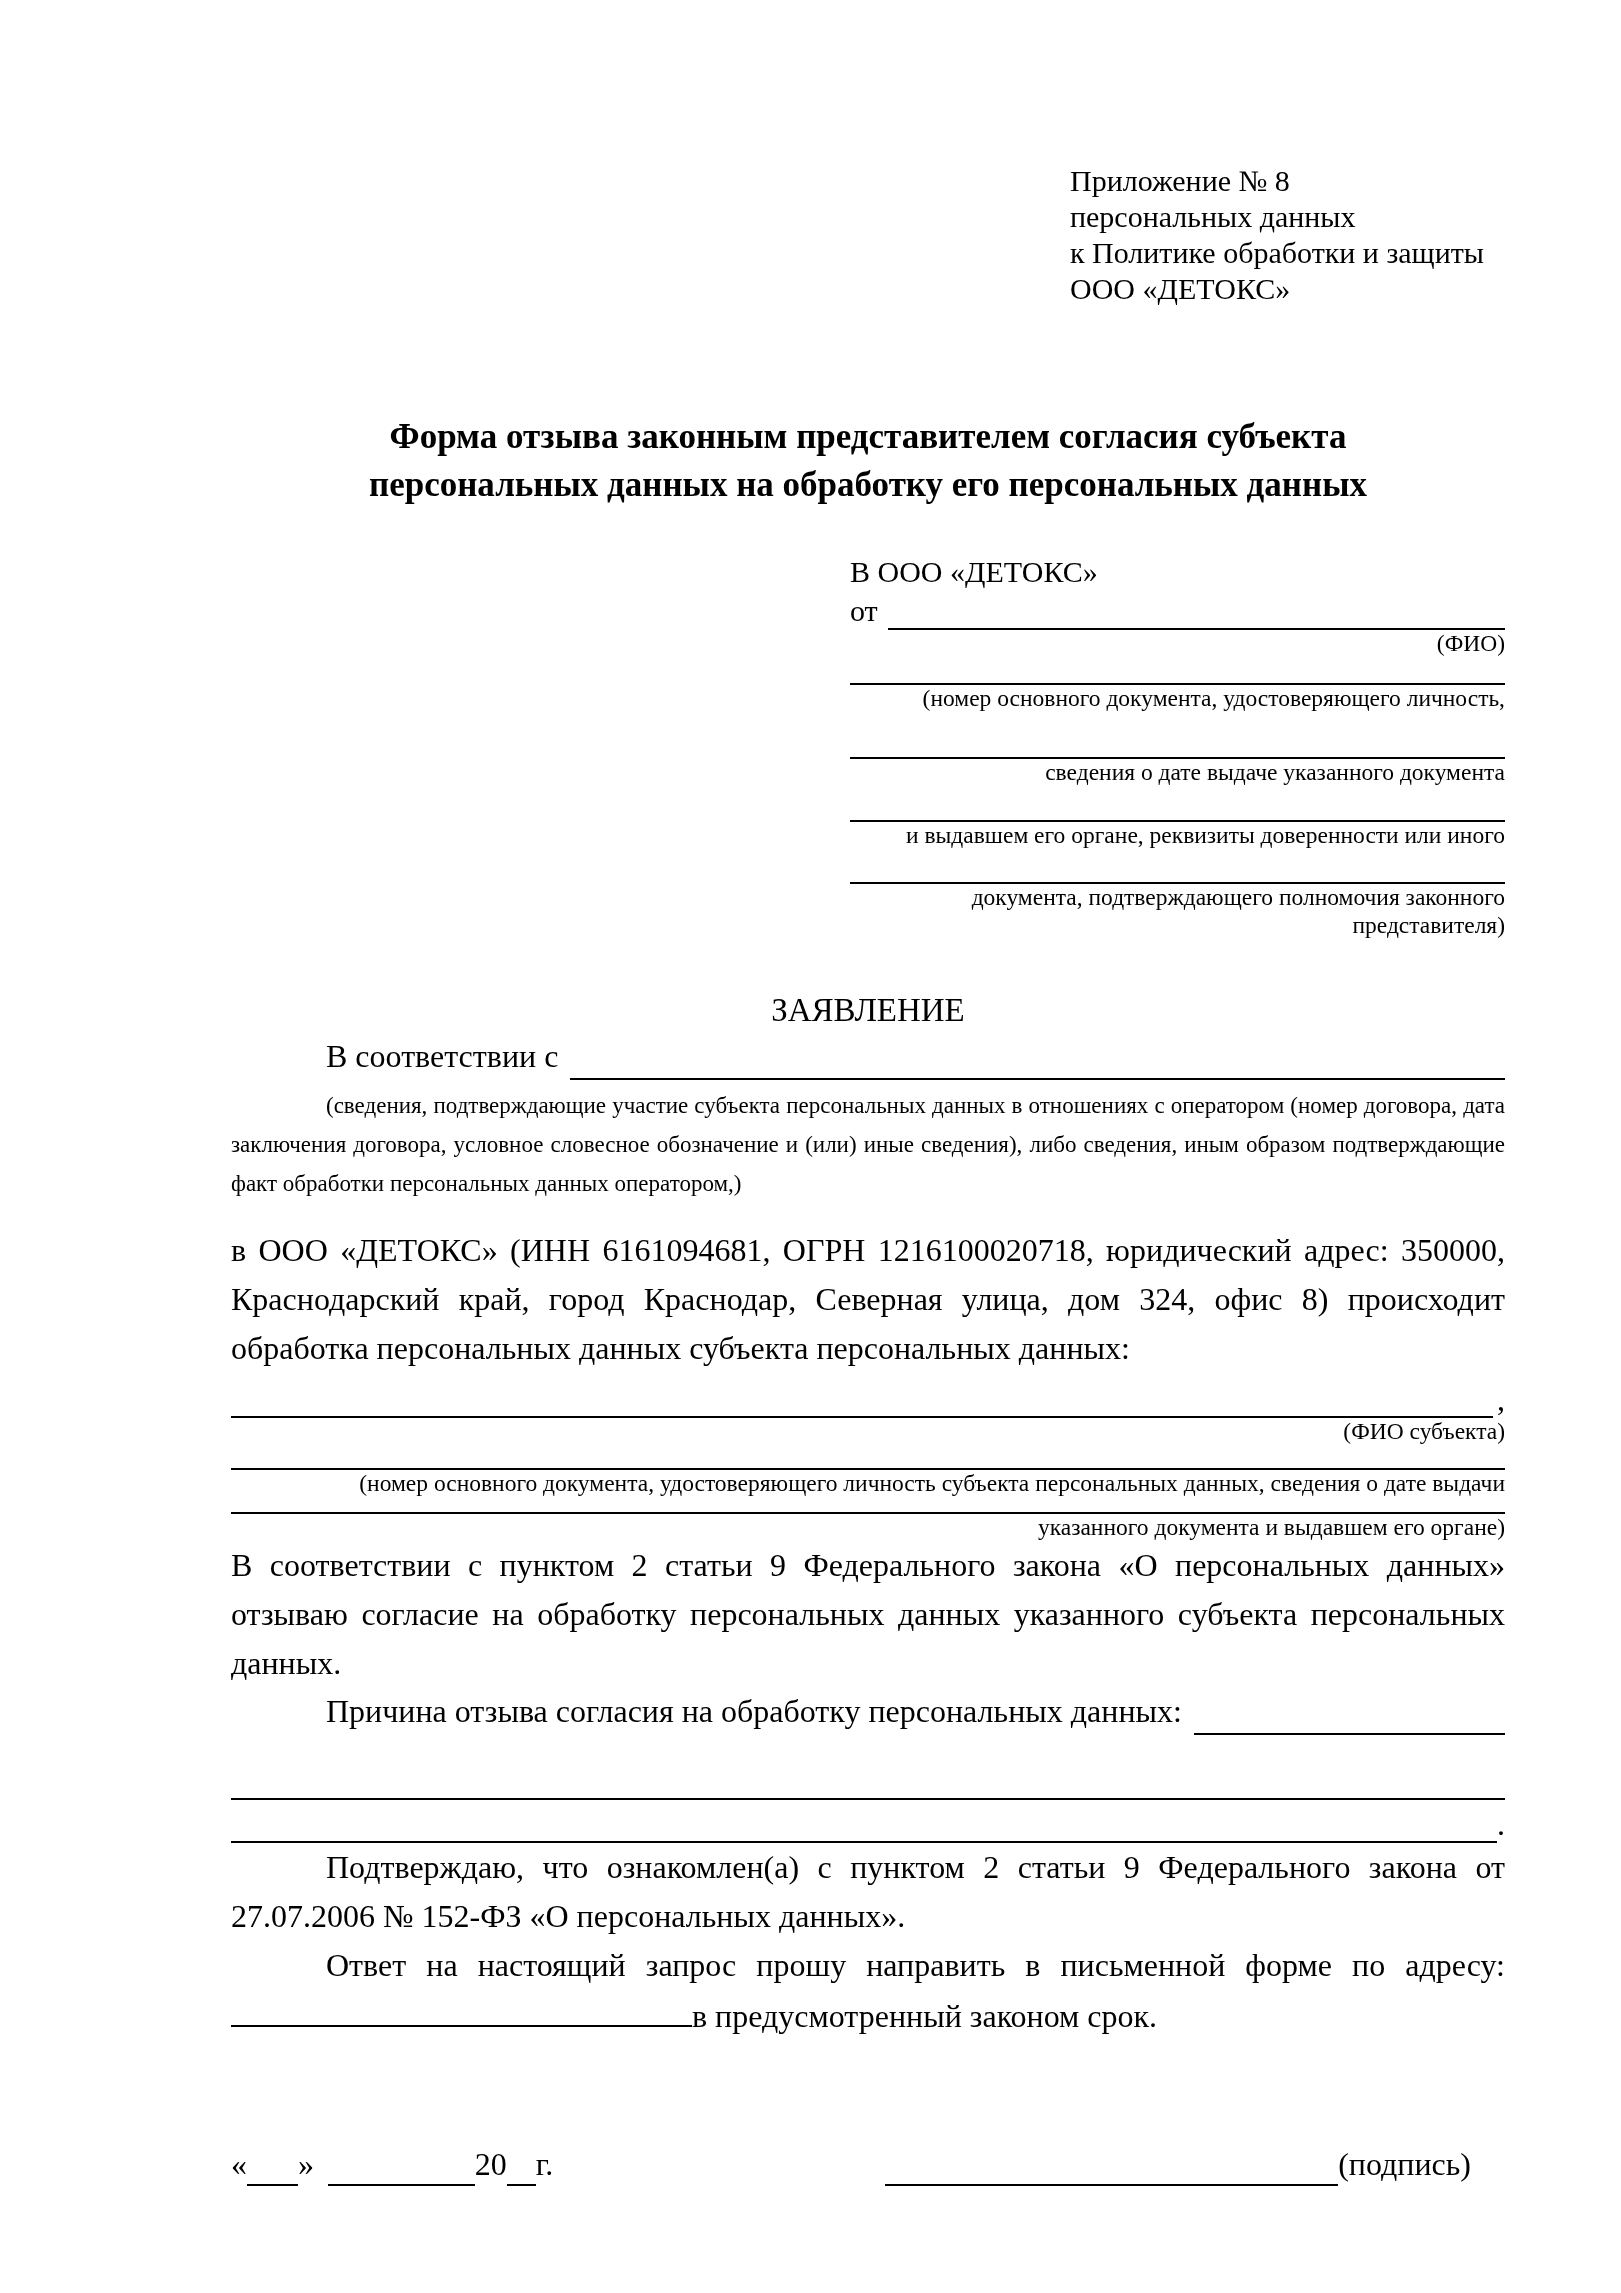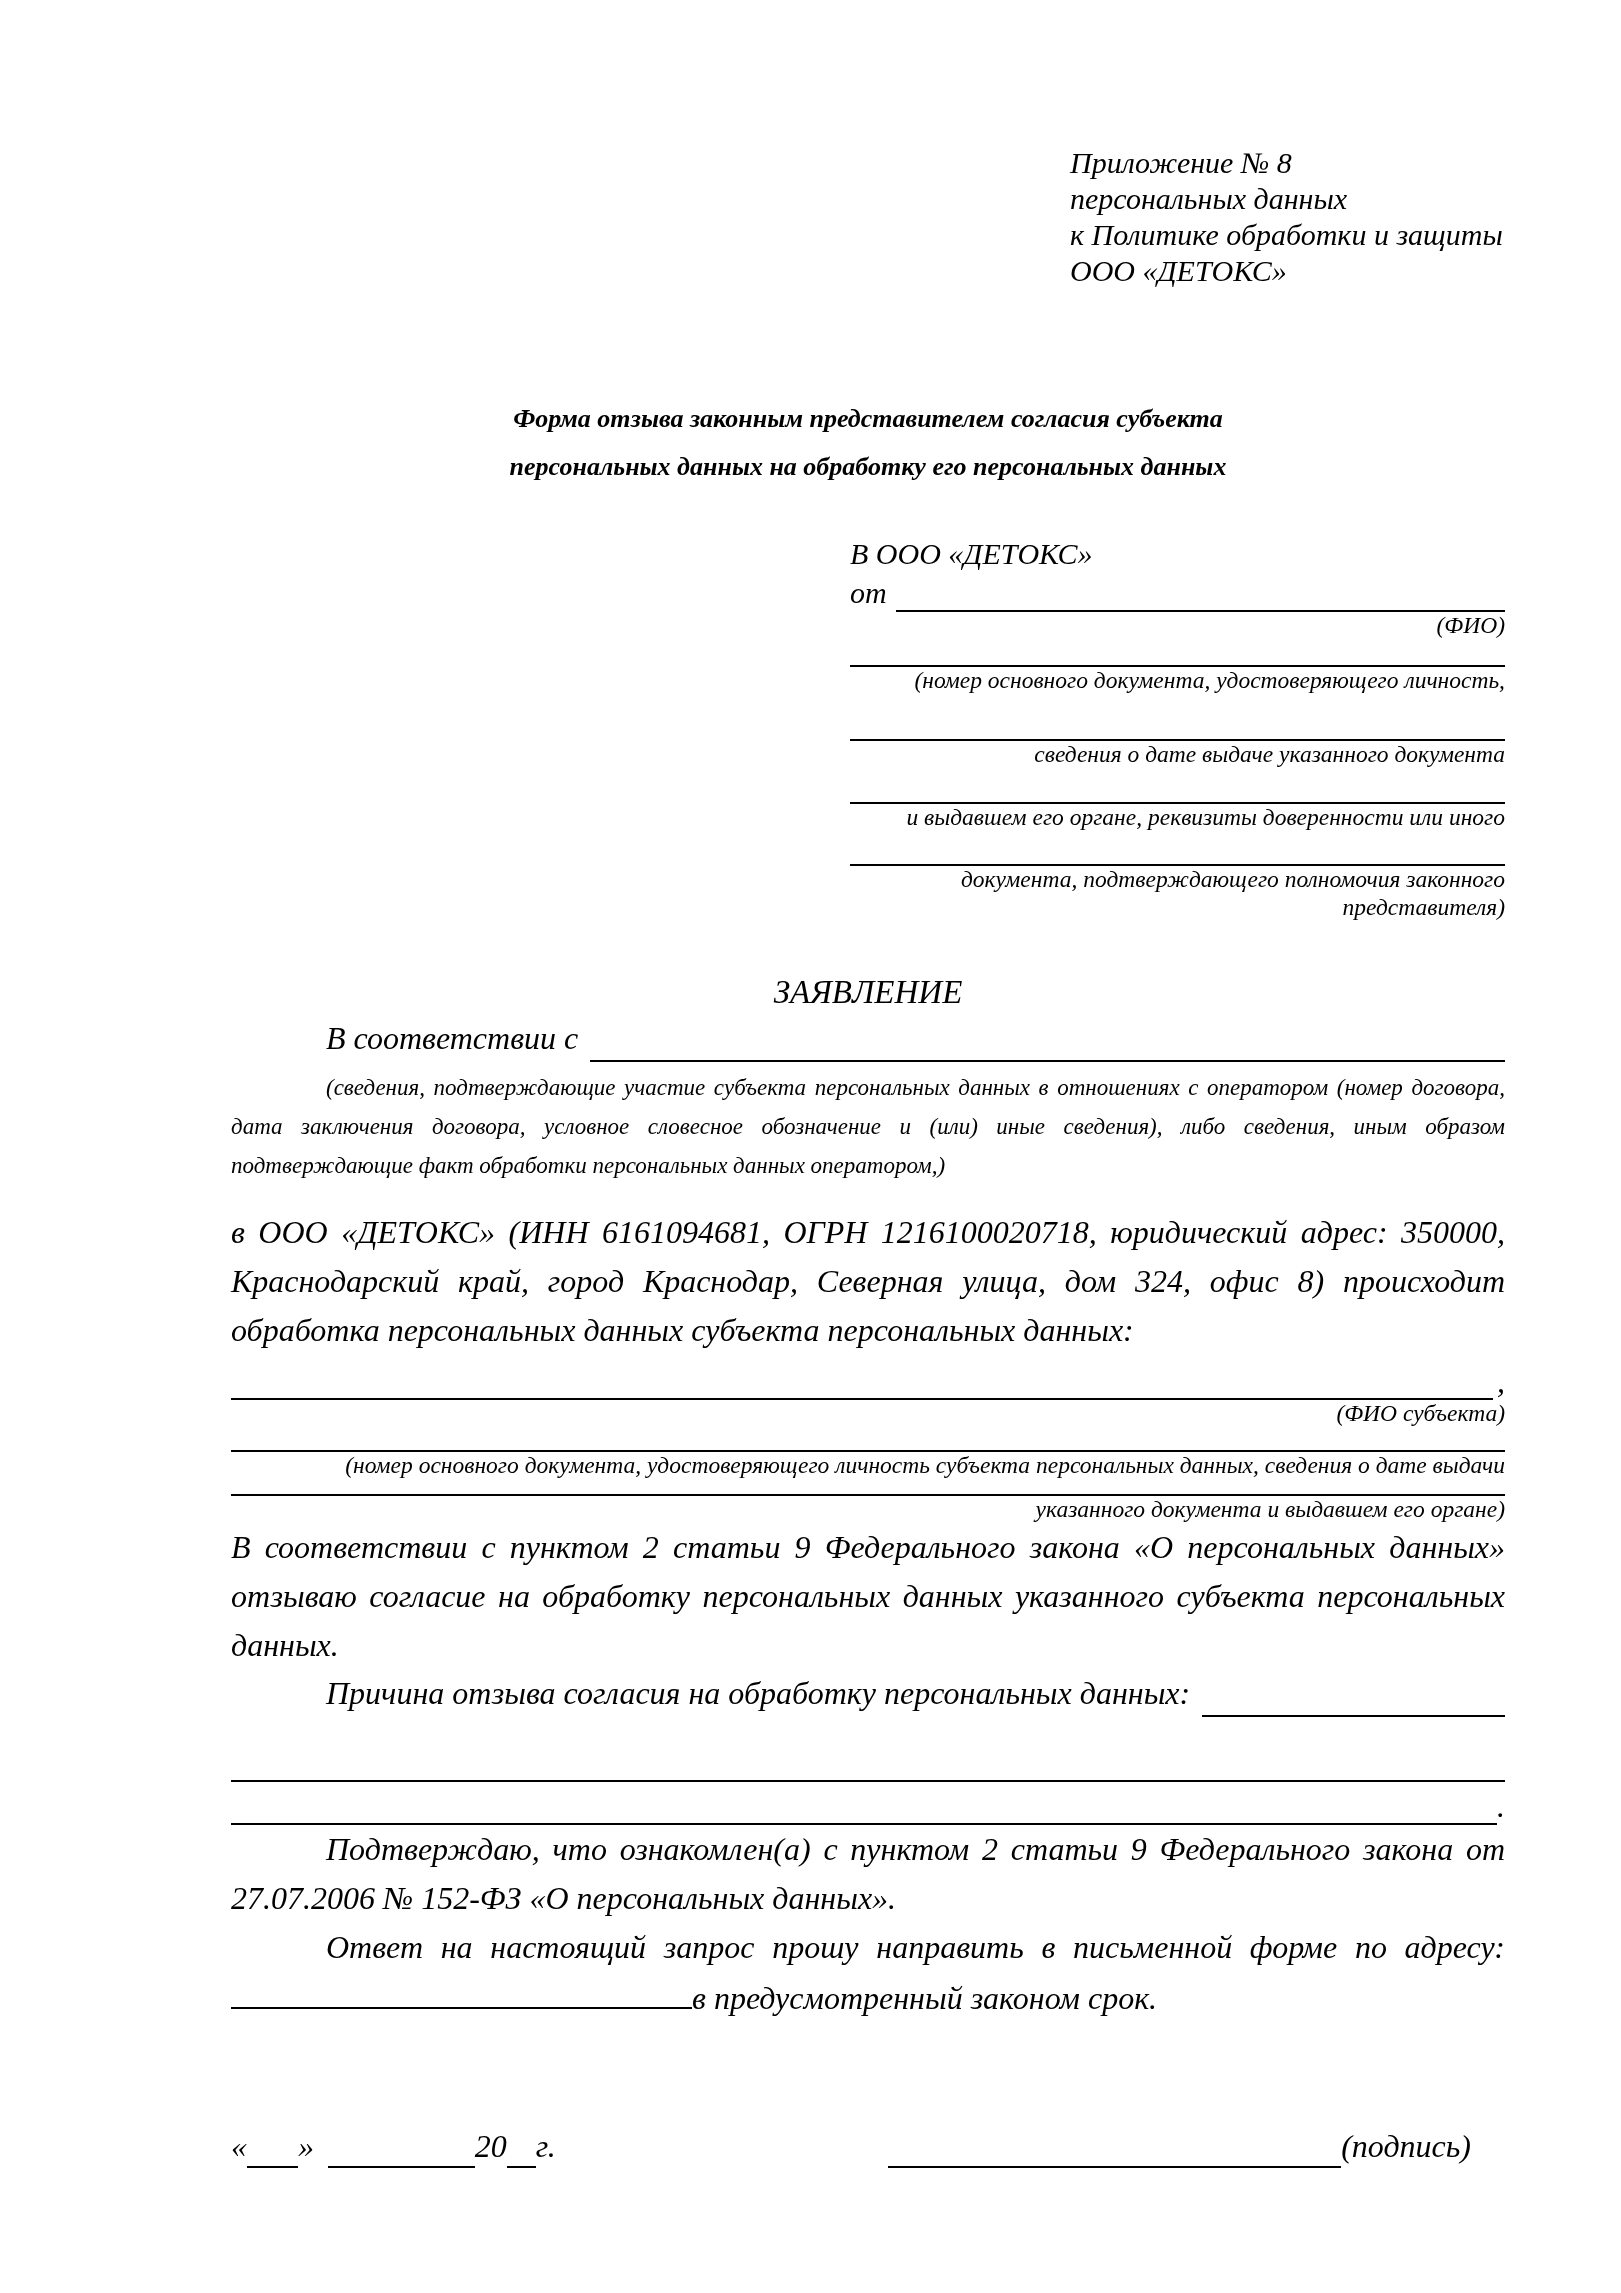--- a/index.html
+++ b/index.html
@@ -5,27 +5,27 @@
   html,body { margin:0; padding:0; background:#888; }
   .page {
     position:relative;
     width:1621px; height:2294px;
     background:#ffffff;
     margin:0 auto;
     font-family:"Liberation Serif", "DejaVu Serif", serif;
     color:#000;
     overflow:hidden;
   }
-  .content { position:absolute; left:231px; top:0; width:1274px; font-size:32px;font-style:italic; }
+  .content { position:absolute; left:231px; top:18px; width:1274px; font-size:32px; }
 
   
   .hdr { margin-left:839px; padding-top:145px; font-size:30px; line-height:36px; }
 
   
-  .title { margin-top:106px; text-align:center; font-weight:bold; font-size:26px; line-height:48px; }
+  .title { margin-top:106px; text-align:center; font-weight:bold; font-size:35px; line-height:48px; }
 
   
   .addr { margin-left:619px; margin-top:43px; font-size:30px; line-height:39px; }
   .from-row { display:flex; align-items:flex-end; }
   .from-row .lbl { margin-right:9.8px; }
   .blank { border-bottom:2.9px solid #000; display:inline-block; }
   .fill  { flex:1 1 auto; border-bottom:2.9px solid #000; }
   .cap { font-size:23.5px; line-height:27.4px; text-align:right; }
   .u-row  { border-bottom:2.9px solid #000; }
   .h26 { height:25.5px; } .h46 { height:45px; } .h34 { height:33px; }

